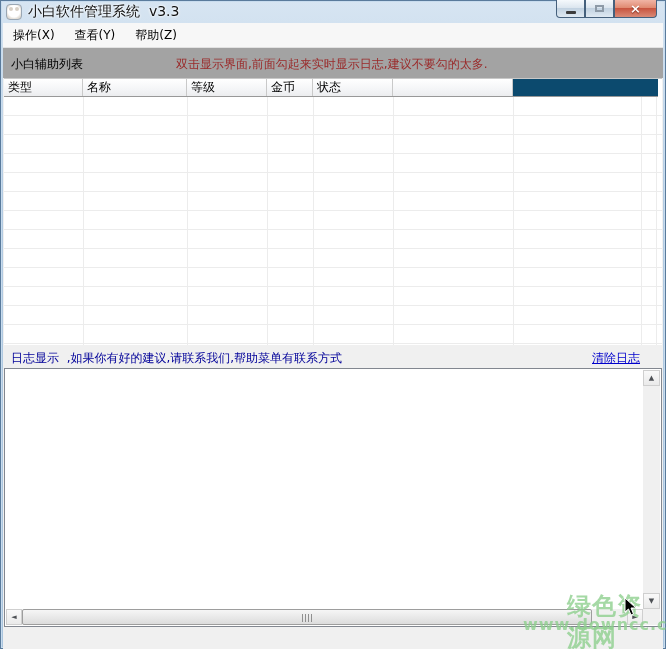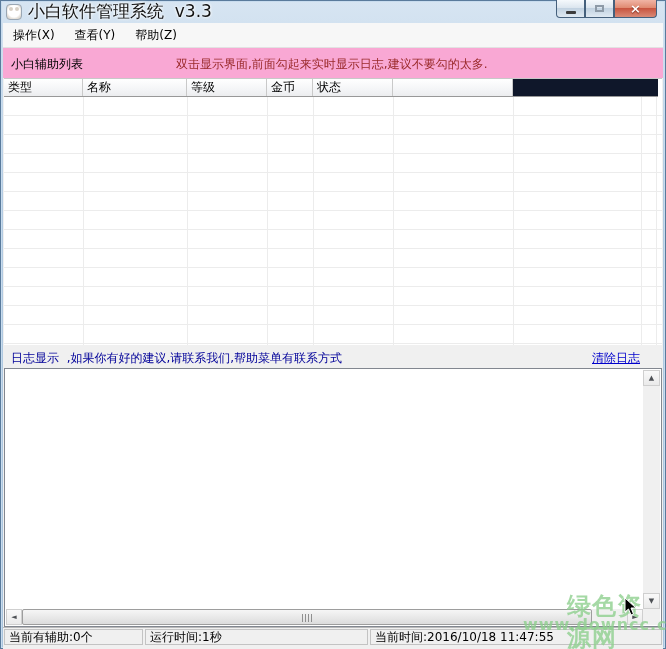--- a/index.html
+++ b/index.html
@@ -10,42 +10,42 @@
     background:linear-gradient(#d7e5f2,#b3cbe2 30%,#a9c4dd);
     box-shadow:inset 0 0 0 1px #5a7b9c, inset 0 0 0 2px #c8dcee;
   }
   
   .titlebar{position:absolute;left:0;top:0;right:0;height:23px;display:flex;align-items:center;}
   .app-icon{width:16px;height:16px;margin:0 6px 0 6px;border-radius:4px;
     background:radial-gradient(circle at 50% 45%, #ffffff 0 55%, #e8e4de 70%, #cfc8bf 100%);
     border:1px solid #9aa7b4;box-sizing:border-box;position:relative;}
   .app-icon:before,.app-icon:after{content:"";position:absolute;top:2px;width:4px;height:4px;border-radius:50%;background:#d8d0c6;}
   .app-icon:before{left:2px}.app-icon:after{right:2px}
-  .title-text{white-space:pre;font-size:17px;color:#111;text-shadow:0 0 3px #fff,0 0 3px #fff;}
+  .title-text{white-space:pre;font-size:14px;color:#111;text-shadow:0 0 3px #fff,0 0 3px #fff;}
   
   .winbtns{position:absolute;top:0;right:9px;display:flex;height:18px;}
   .winbtn{width:29px;height:18px;box-sizing:border-box;border:1px solid #45607c;border-top:none;
     background:linear-gradient(#f5f9fc,#dce6ef 45%,#c2d2e1 50%,#dfe9f2);
     display:flex;align-items:center;justify-content:center;position:relative;}
   .winbtn.first{border-radius:0 0 0 4px;}
   .winbtn.close{width:43px;border-radius:0 0 4px 0;
     background:linear-gradient(#f0b4a5,#e08a72 45%,#c85540 50%,#da8a76);}
   .glyph-min{width:10px;height:3px;background:#3c3c3c;margin-top:7px;border-radius:1px;}
   .glyph-max{width:9px;height:7px;border:2px solid #8d9aa7;box-sizing:border-box;background:transparent;}
   .glyph-close{color:#fff;font-weight:bold;font-size:13px;line-height:13px;text-shadow:0 1px 1px #7c2a1a;}
   
   .client{position:absolute;left:3px;top:23px;width:660px;height:634px;background:#f0f0f0;}
   .menubar{position:absolute;left:0;top:0;right:0;height:24px;background:#f7f7f7;border-bottom:1px solid #e2e2e2;display:flex;align-items:center;}
   .menu-item{padding:0 10px;line-height:23px;color:#000;}
-  .infostrip{position:absolute;left:0;top:25px;right:0;height:30px;background:#f9a8d4;}
+  .infostrip{position:absolute;left:0;top:25px;right:0;height:30px;background:#a3a3a3;}
   .info-title{position:absolute;left:8px;top:8px;color:#000;}
   .info-notice{position:absolute;left:173px;top:8px;color:#9a2a2a;}
   
   .tablewrap{position:absolute;left:1px;top:55px;width:658px;height:267px;background:#fff;border-top:1px solid #c8c8c8;}
-  .thead{position:absolute;left:0;top:0;right:4px;height:17px;display:flex;border-bottom:1px solid #989898;background:#0f172a;}
+  .thead{position:absolute;left:0;top:0;right:4px;height:17px;display:flex;border-bottom:1px solid #989898;background:#0c4a6e;}
   .th{box-sizing:border-box;height:17px;line-height:16px;padding-left:4px;color:#000;
     background:linear-gradient(#ffffff,#f4f5f7 60%,#ecedef);
     border-right:1px solid #c9c9c9;box-shadow:inset 0 1px 0 #fff;overflow:hidden;white-space:nowrap;}
   .th:nth-child(1){width:79px}.th:nth-child(2){width:104px}.th:nth-child(3){width:80px}
   .th:nth-child(4){width:46px}.th:nth-child(5){width:80px}.th:nth-child(6){width:120px}
   .th:nth-child(7){width:128px}.th:nth-child(8){width:15px;margin-left:3px;}
   .tbody{position:absolute;left:0;top:18px;right:0;bottom:0;background:
     repeating-linear-gradient(to bottom,transparent 0 18px,#ececec 18px 19px);}
   .colline{position:absolute;top:0;bottom:0;width:1px;background:#ececec;}
   
@@ -159,25 +159,20 @@
         <div class="sbtn right">
             <span>►</span>
           </div>
         <div class="hthumb">
           <div class="hgrip"></div>
         </div>
       </div>
       <div class="corner"></div>
     </div>
 
-    <div class="statusbar">
-      <div class="scell c1">当前有辅助:0个</div>
-      <div class="scell c2">运行时间:1秒</div>
-      <div class="scell c3">当前时间:2016/10/18 11:47:55</div>
-    </div>
   </div>
 
   <div class="watermark wm1">绿色资源网</div>
   <div class="watermark wm2">www.downcc.com</div>
 
   <div class="cursor">
     <svg width="13" height="19" viewBox="0 0 13 19">
       <polygon points="1,1 1,15 4.5,12 7,18 9.5,17 7,11 12,11" fill="#000" stroke="#fff" stroke-width="1"></polygon>
     </svg>
   </div>

